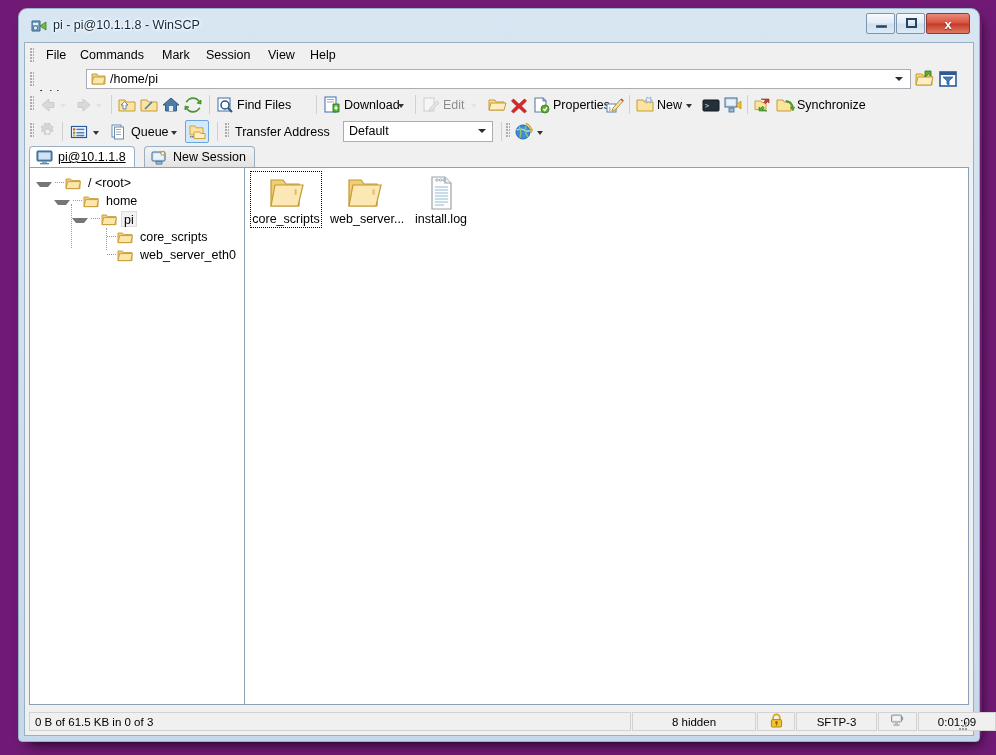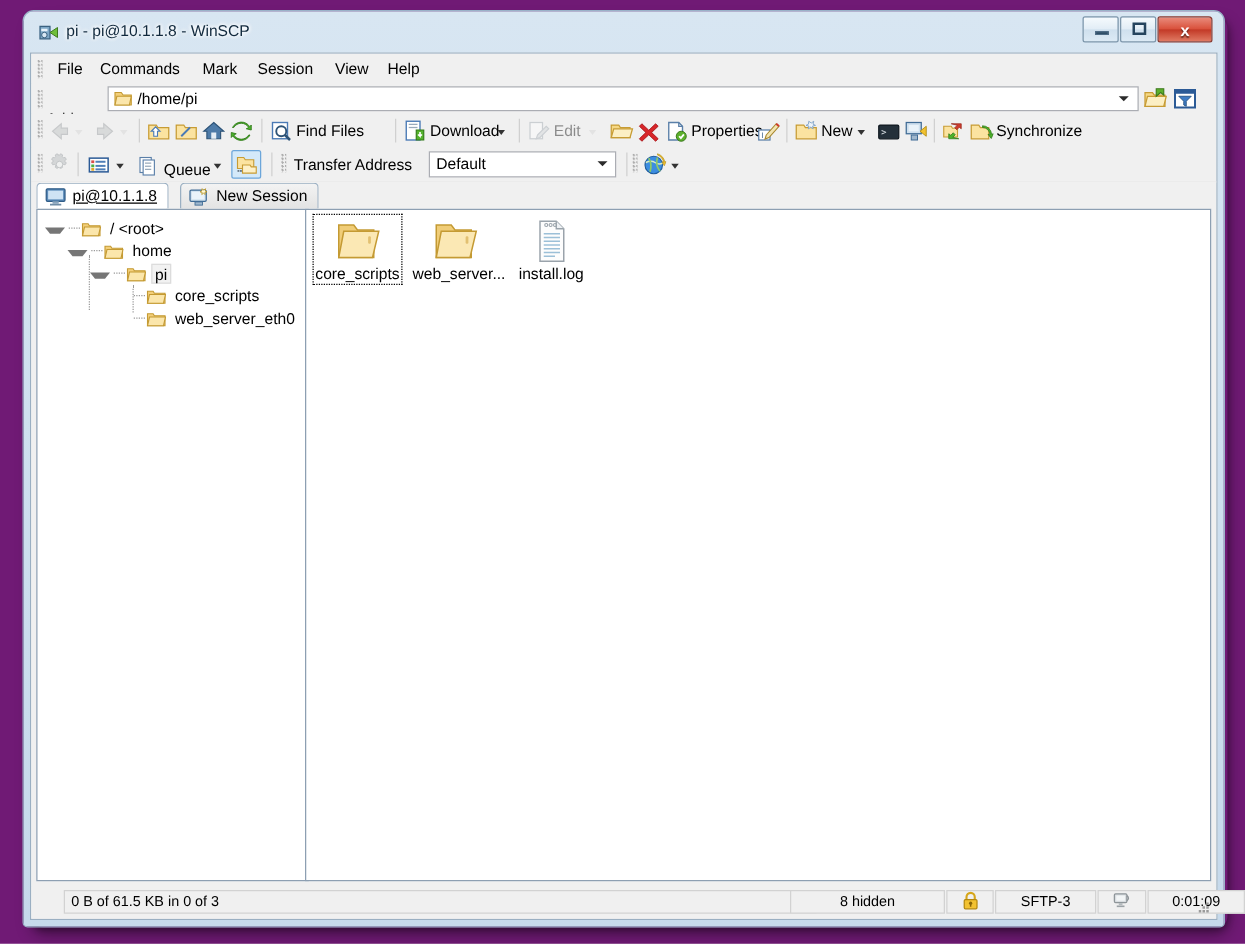--- a/index.html
+++ b/index.html
@@ -467,21 +467,21 @@
                 <rect x="7.4" y="9.9" width="8" height="1.6" fill="#4f7fb8"></rect>
               <rect x="4" y="12.4" width="2.4" height="2.2" fill="#e0a72d"></rect>
                 <rect x="7.4" y="12.7" width="8" height="1.6" fill="#4f7fb8"></rect>
             </svg>
           </span>
         </div>
         <div class="tb" style="left:66px;width:13px;">
             <span class="tbsplit"></span>
           </div>
 
-        <div class="tb" style="left:84px;align-items:flex-end;">
+        <div class="tb" style="left:84px;">
           <span class="tbicon">
             <svg width="20" height="20" viewBox="0 0 20 20">
               <rect x="3" y="3" width="9" height="12" fill="#fff" stroke="#5a7fa8" stroke-width=".9"></rect>
               <rect x="5.5" y="5" width="9" height="12" fill="#fff" stroke="#5a7fa8" stroke-width=".9"></rect>
               <rect x="7" y="7" width="5" height="1" fill="#9ab"></rect>
                 <rect x="7" y="9.5" width="5" height="1" fill="#9ab"></rect>
               <rect x="7" y="12" width="5" height="1" fill="#9ab"></rect>
             </svg>
           </span>
           <span class="tblabel">Queue</span>
@@ -670,21 +670,21 @@
                     <circle cx="23" cy="6" r="1.2"></circle>
                 </g>
               </svg>
             </div>
             <span class="flabel">install.log</span>
           </div>
         </div>
       </div>
 
       <div id="statusbar">
-        <div class="scell" style="left:4px;width:602px;padding-left:5px;margin-left:22px;">
+        <div class="scell" style="left:4px;width:602px;padding-left:5px;">
           <span class="scelltxt">0 B of 61.5 KB in 0 of 3</span>
         </div>
         <div class="scell" style="left:607px;width:124px;justify-content:center;">
           <span class="scelltxt">8 hidden</span>
         </div>
         <div class="scell" style="left:732px;width:38px;justify-content:center;">
           <span>
             <svg width="13" height="15" viewBox="0 0 13 15">
               <path d="M3.2 7 V4.6 A3.3 3.3 0 0 1 9.8 4.6 V7" fill="none" stroke="#d6a619" stroke-width="1.7"></path>
               <rect x="1.4" y="6.6" width="10.2" height="7.4" rx="1" fill="#f2c232" stroke="#b5880f" stroke-width="1"></rect>

